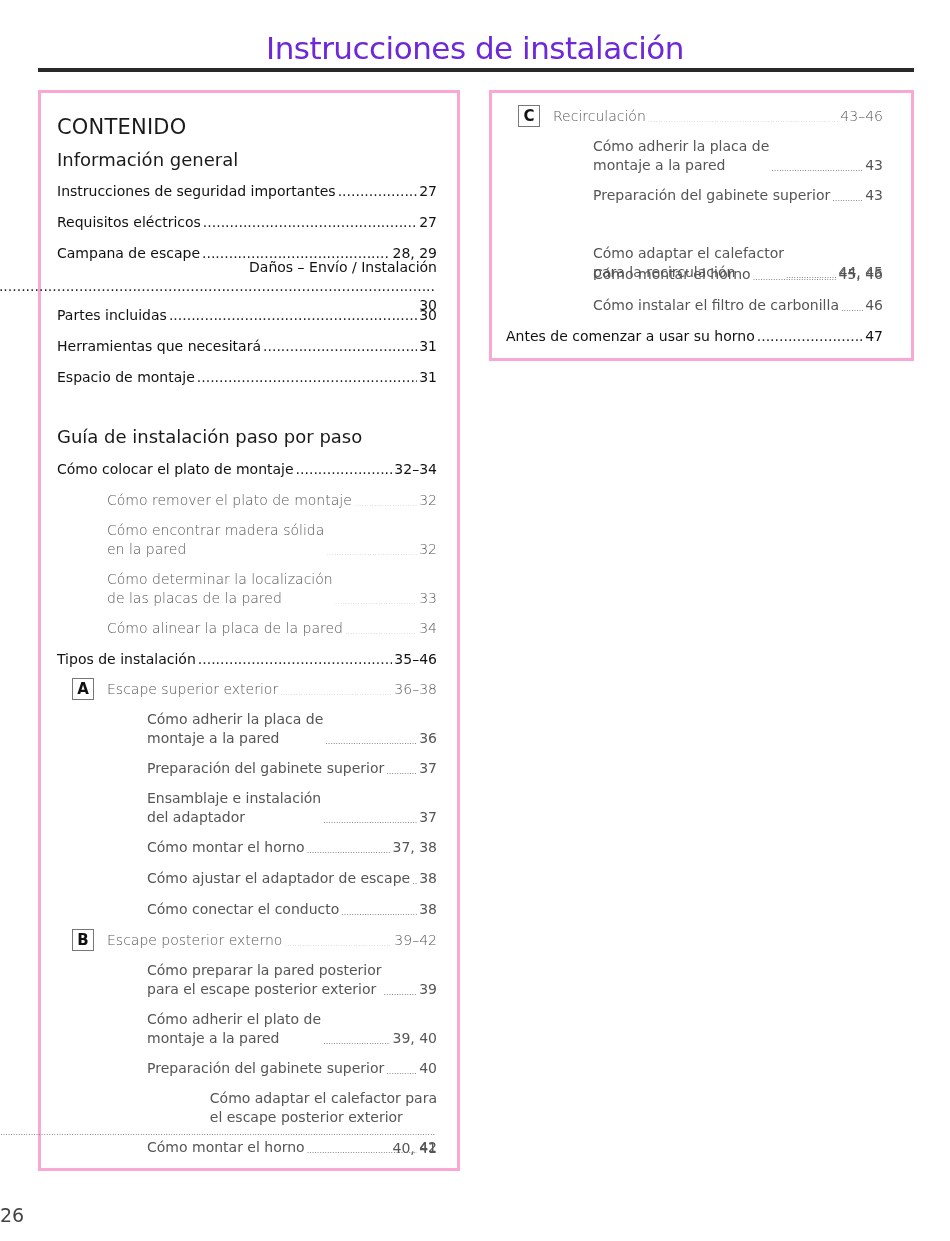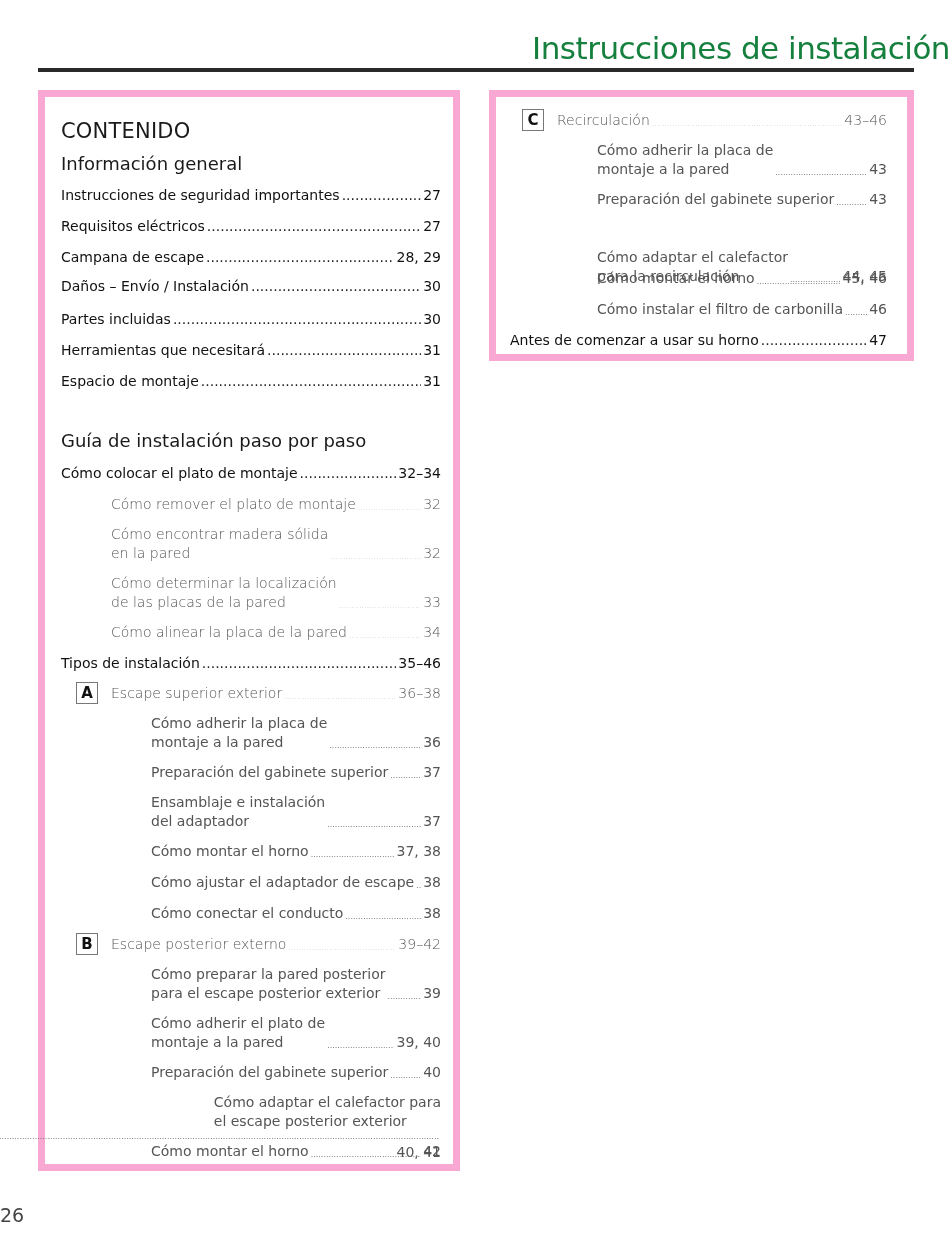--- a/index.html
+++ b/index.html
@@ -1,28 +1,28 @@
 <!DOCTYPE html>
 <html><head>
 <meta charset="utf-8">
 <style>
   html, body { margin: 0; padding: 0; background: #ffffff; }
   body {
     width: 950px; height: 1241px; position: relative; overflow: hidden;
     font-family: "DejaVu Sans", "Liberation Sans", sans-serif; color: #1a1a1a;
   }
   .page-title {
-    position: absolute; left: 0; width: 950px; top: 30px; text-align: right;
-    font-size: 31px; letter-spacing: -0.5px; line-height: 36px; color: #15803d;
+    position: absolute; left: 0; width: 950px; top: 30px; text-align: center;
+    font-size: 31px; letter-spacing: -0.5px; line-height: 36px; color: #6d28d9;
   }
   .title-rule {
     position: absolute; left: 38px; top: 68px; width: 876px; height: 4px; background: #2a2a2a;
   }
   .box {
-    position: absolute; border: 7px solid #f9a8d4; box-sizing: border-box; background: #fff;
+    position: absolute; border: 3px solid #f9a8d4; box-sizing: border-box; background: #fff;
   }
   #left-box { left: 38px; top: 90px; width: 422px; height: 1081px; }
   #right-box { left: 489px; top: 90px; width: 425px; height: 271px; }
 
   .contenido { position: absolute; left: 16px; top: 22px; font-size: 21px; letter-spacing: 0.2px; }
   .section-heading { position: absolute; left: 16px; font-size: 18px; }
 
   .row {
     position: absolute; display: flex; align-items: flex-end; line-height: 19px;
   }
@@ -70,21 +70,21 @@
   <div class="row lvl1" style="left:16px; width:380px; top:120px;">
     <span class="label">Requisitos eléctricos</span>
       <span class="leader"></span>
       <span class="page">27</span>
   </div>
   <div class="row lvl1" style="left:16px; width:380px; top:151px;">
     <span class="label">Campana de escape</span>
       <span class="leader"></span>
       <span class="page">28, 29</span>
   </div>
-  <div class="row lvl1" style="left:16px; width:380px; top:180px;">
+  <div class="row lvl1" style="left:16px; width:380px; top:165px;flex-direction:column;">
     <span class="label">Daños – Envío / Instalación</span>
       <span class="leader"></span>
       <span class="page">30</span>
   </div>
   <div class="row lvl1" style="left:16px; width:380px; top:213px;">
     <span class="label">Partes incluidas</span>
       <span class="leader"></span>
       <span class="page">30</span>
   </div>
   <div class="row lvl1" style="left:16px; width:380px; top:244px;">

